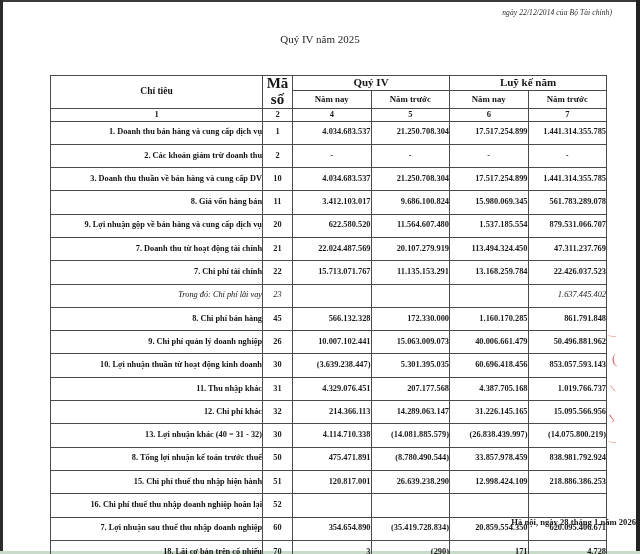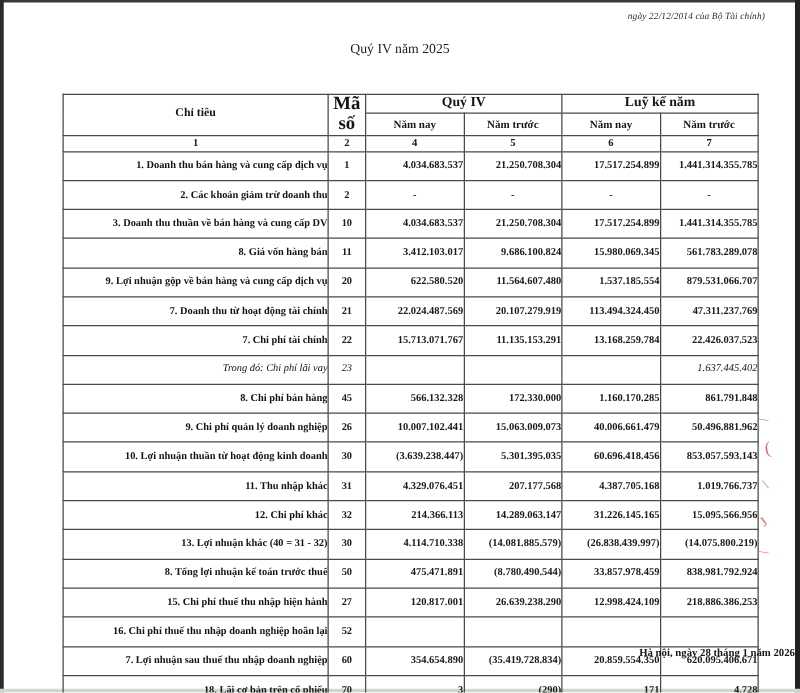--- a/index.html
+++ b/index.html
@@ -354,21 +354,21 @@
         <tr class="data">
           <td class="c-label">8. Tổng lợi nhuận kế toán trước thuế</td>
           <td class="c-code">50</td>
           <td class="c-num">475.471.891</td>
           <td class="c-num">(8.780.490.544)</td>
           <td class="c-num">33.857.978.459</td>
           <td class="c-num">838.981.792.924</td>
         </tr>
         <tr class="data">
           <td class="c-label">15. Chi phí thuế thu nhập hiện hành</td>
-          <td class="c-code">27</td>
+          <td class="c-code">51</td>
           <td class="c-num">120.817.001</td>
           <td class="c-num">26.639.238.290</td>
           <td class="c-num">12.998.424.109</td>
           <td class="c-num">218.886.386.253</td>
         </tr>
         <tr class="data">
           <td class="c-label">16. Chi phí thuế thu nhập doanh nghiệp hoãn lại</td>
           <td class="c-code">52</td>
           <td class="c-num"></td>
           <td class="c-num"></td>

